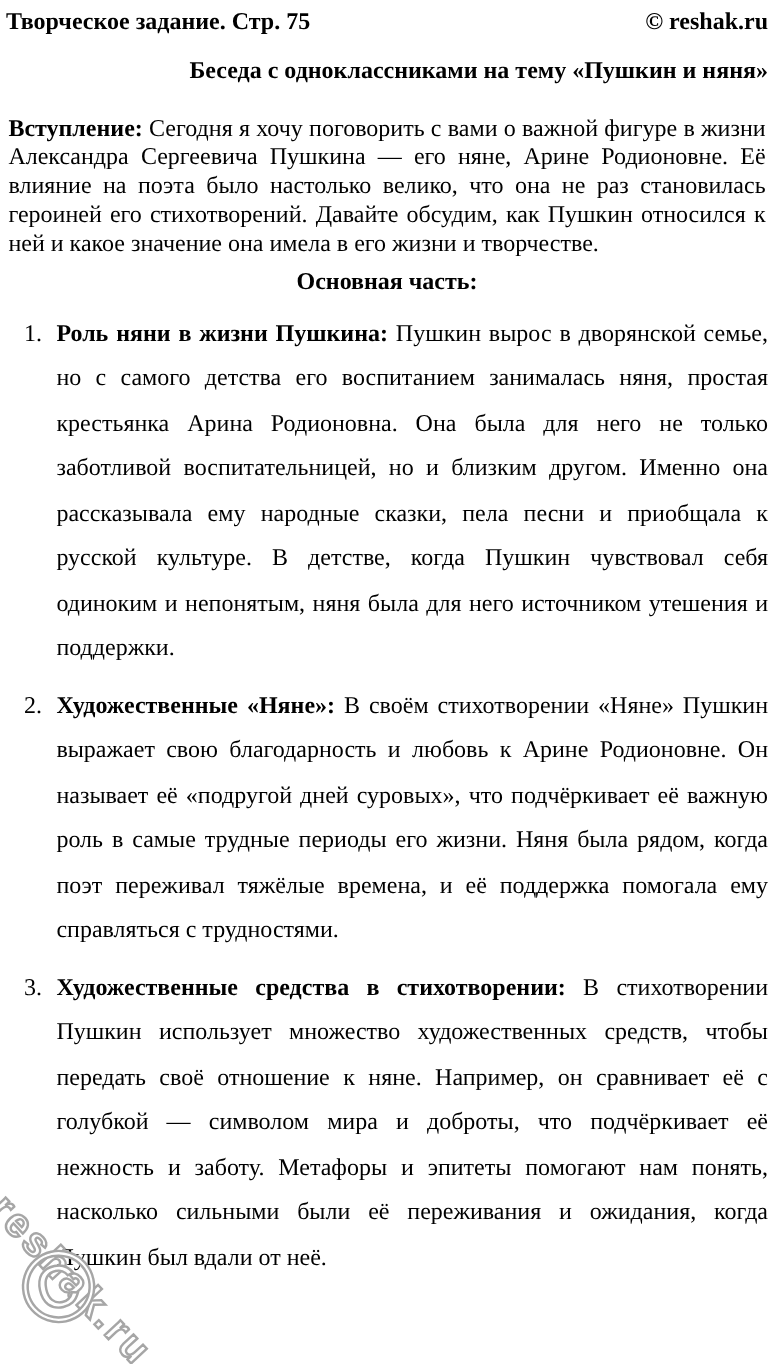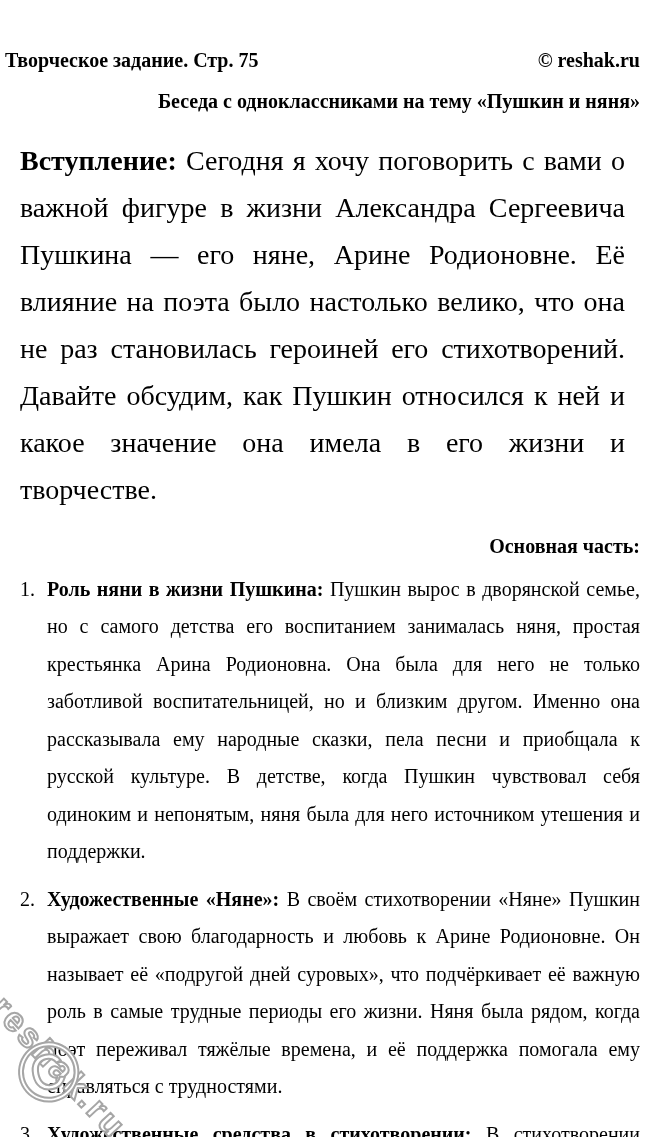--- a/index.html
+++ b/index.html
@@ -20,44 +20,43 @@
     padding: 5px 6px 0 5px;
     z-index: 1;
   }
   .doc-header {
     display: flex;
     justify-content: space-between;
     align-items: baseline;
     font-size: 20px;
     line-height: 26px;
     margin-bottom: 15px;
-    margin-top: 42px;
   }
   .doc-header .left { font-weight: bold; }
   .doc-header .right { font-weight: bold; }
   .doc-title {
     font-size: 20px;
     line-height: 26px;
     font-weight: bold;
     margin: 0 0 23px 0;
     text-align: right;
   }
   .para {
-    font-size: 28px;
-    line-height: 47px;
+    font-size: 20px;
+    line-height: 24px;
     text-align: justify;
-    margin: 15px;
+    margin: 2px;
   }
   .para b { font-weight: bold; }
   .section-heading {
     font-size: 20px;
     line-height: 37.5px;
     font-weight: bold;
     margin: 1px 0 0 0;
-    text-align: right;
+    text-align: center;
   }
   ol.items {
     list-style: none;
     margin: 5px 0 0 0;
     padding: 0;
   }
   ol.items li {
     position: relative;
     padding-left: 42px;
     margin: 0 0 10px 0;

